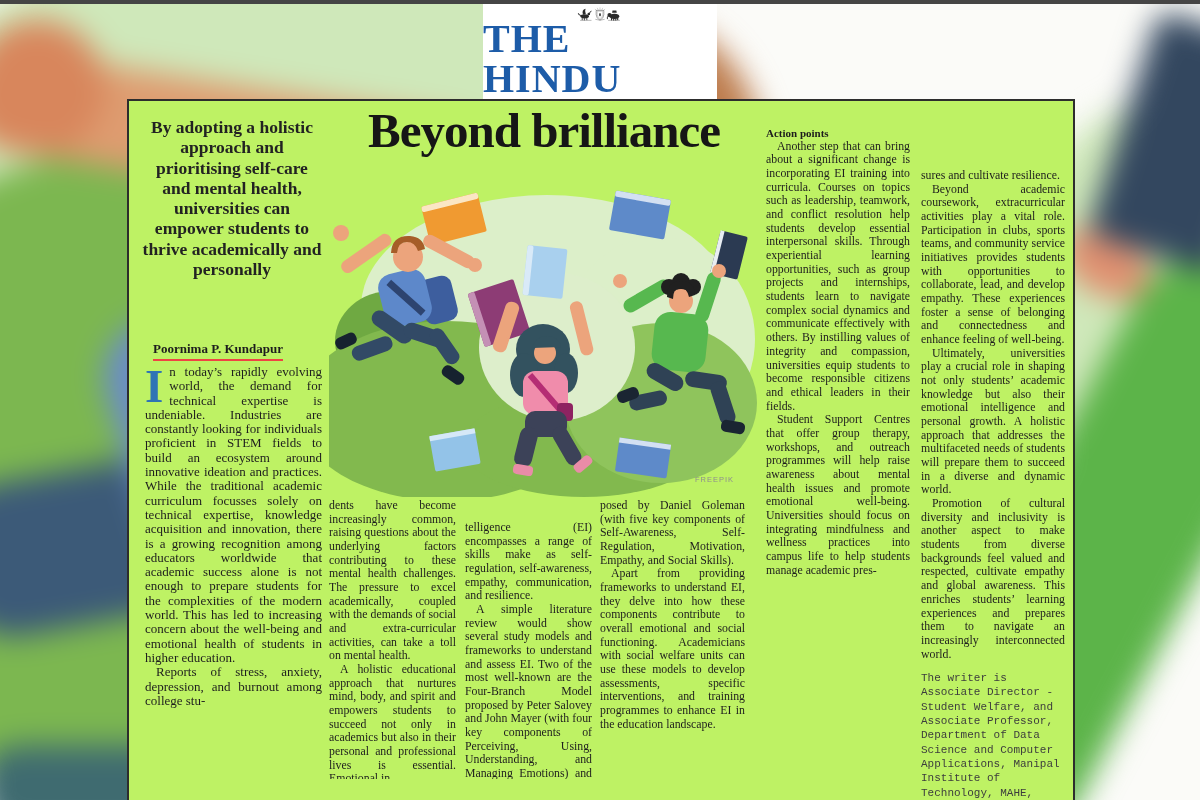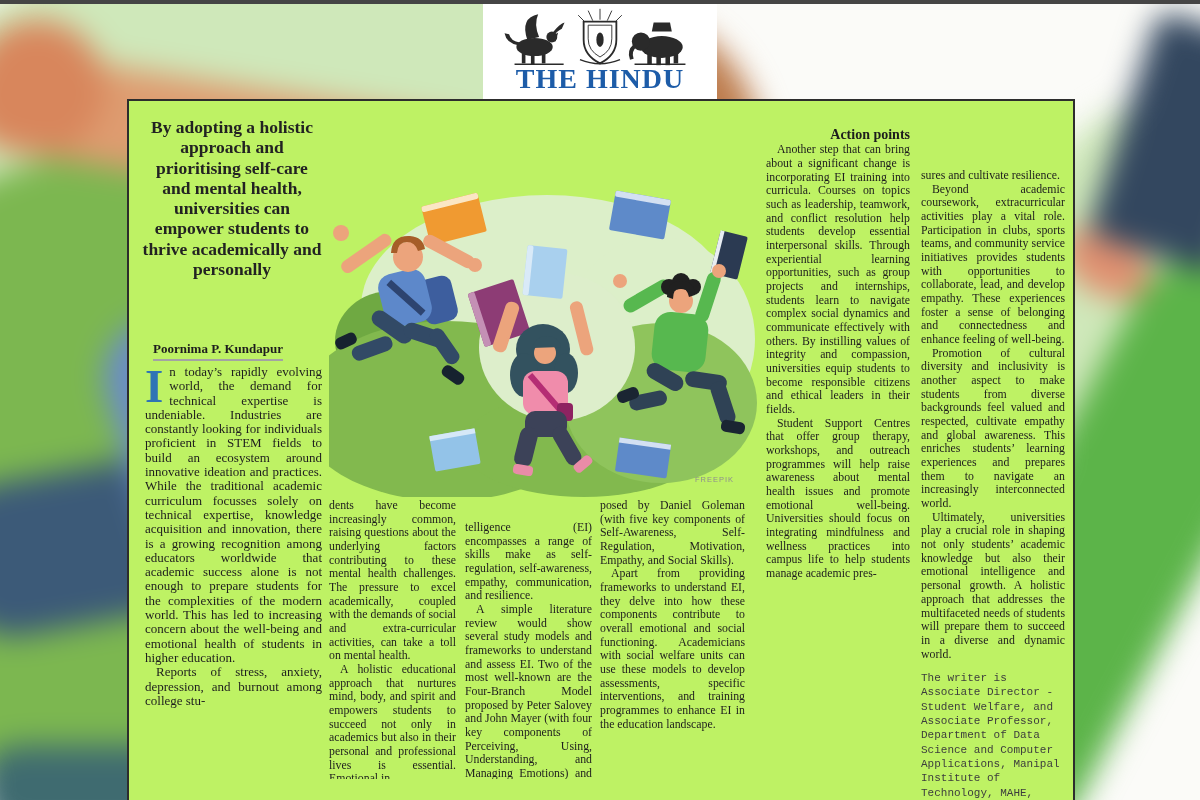--- a/index.html
+++ b/index.html
@@ -18,41 +18,41 @@
   .s-teal{left:-20px;top:745px;width:290px;height:90px;border-radius:40px;background:#3f6b70;}
   .s-lg-right{left:1000px;top:85px;width:430px;height:430px;border-radius:50%;background:#cfe8ba;}
   .s-garm{left:1015px;top:225px;width:185px;height:650px;border-radius:95px;background:#5cb449;transform:rotate(28deg);}
   .s-nbook{left:1120px;top:25px;width:135px;height:235px;border-radius:14px;background:#33475f;transform:rotate(18deg);}
   .s-salmon{left:1058px;top:232px;width:95px;height:62px;border-radius:50%;background:#e09070;transform:rotate(30deg);}
   .topbar{position:absolute;left:0;top:0;width:1200px;height:4px;background:#454545;z-index:30;}
   
   .masthead{position:absolute;left:483px;top:3px;width:234px;height:96px;background:#ffffff;z-index:20;
             display:flex;flex-direction:column;align-items:center;justify-content:flex-start;}
   .crest{margin-top:4px;}
-  .mast-title{font-family:"Liberation Serif",serif;font-weight:700;font-size:28px;color:#1d5ca8;
+  .mast-title{font-family:"Liberation Serif",serif;font-weight:700;font-size:40px;color:#1d5ca8;
               letter-spacing:1px;line-height:1;margin-top:-2px;}
   
   .clip{position:absolute;left:127px;top:99px;width:948px;height:727px;background:#bef264;
         border:2px solid #2d2d2d;box-sizing:border-box;z-index:10;color:#1d1d1d;}
   .standfirst{position:absolute;left:12px;top:16px;width:182px;text-align:center;
               font-weight:700;font-size:17.5px;line-height:1.16;color:#222;}
   .byline{position:absolute;left:24px;top:240px;font-weight:700;font-size:13px;
-          border-bottom:2px solid #a3a3a3;padding-bottom:2px;}
+          border-bottom:2px solid #ef4444;padding-bottom:2px;}
   .headline{position:absolute;left:203px;top:4px;width:424px;text-align:center;
             font-weight:700;font-size:49px;letter-spacing:-1px;color:#161616;line-height:1.05;}
   .bodycol{position:absolute;text-align:justify;overflow:hidden;font-size:11.8px;line-height:1.16;}
   .bodycol p{margin:0;}
   .bodycol p + p{text-indent:11px;}
   .c1{left:16px;top:264px;width:177px;height:410px;font-size:13px;line-height:1.1;}
   .c2{left:200px;top:398px;width:127px;height:280px;}
   .c3{left:336px;top:420px;width:127px;height:258px;}
   .c4{left:471px;top:398px;width:145px;height:280px;}
   .c5{left:637px;top:26px;width:144px;height:652px;}
   .c6{left:792px;top:22px;width:144px;height:656px;margin-top:46px;}
-  .ap-head{font-weight:700;font-size:14px;margin:0 0 2px 0;text-align:right;}
+  .ap-head{font-weight:700;font-size:11px;margin:0 0 2px 0;text-align:left;}
   .dropcap{float:left;color:#2f74b5;font-weight:700;font-size:47px;line-height:38px;
            padding:2px 6px 0 0;font-family:"Liberation Serif",serif;}
   .writernote{font-family:Liberation Mono, monospace;font-size:11px;line-height:1.3;
               color:#3d3d3d;margin-top:10px;text-align:left;}
   .illo{position:absolute;left:200px;top:88px;width:428px;height:308px;}
 </style>
 </head>
 <body>
 
 <div id="stage">
@@ -111,20 +111,21 @@
       <line x1="26" y1="63" x2="80" y2="63" stroke="#2a2a2a" stroke-width="1.5"></line>
       <line x1="158" y1="63" x2="214" y2="63" stroke="#2a2a2a" stroke-width="1.5"></line>
     </svg>
     <div class="mast-title">THE HINDU</div>
   </div>
 
   <div class="clip">
 
     <div class="standfirst">By adopting a holistic approach and prioritising self-care and mental health, universities can empower students to thrive academically and personally</div>
     <div class="byline">Poornima P. Kundapur</div>
+    <div class="headline">Beyond brilliance</div>
 
     <svg class="illo" viewBox="0 0 428 308">
       <ellipse cx="218" cy="118" rx="186" ry="112" fill="#dcefc9"></ellipse>
       <ellipse cx="330" cy="150" rx="96" ry="102" fill="#dcefc9"></ellipse>
       <ellipse cx="62" cy="152" rx="56" ry="50" fill="#6fa942"></ellipse>
       <ellipse cx="118" cy="222" rx="150" ry="90" fill="#82b94e"></ellipse>
       <ellipse cx="255" cy="256" rx="122" ry="52" fill="#82b94e"></ellipse>
       <ellipse cx="332" cy="214" rx="96" ry="80" fill="#8fc45c"></ellipse>
       <ellipse cx="228" cy="158" rx="78" ry="74" fill="#ddeecb"></ellipse>
 
@@ -238,19 +239,19 @@
 
     <div class="bodycol c5">
       <p class="ap-head">Action points</p>
       <p>Another step that can bring about a significant change is incorporating EI training into curricula. Courses on topics such as leadership, teamwork, and conflict resolution help students develop essential interpersonal skills. Through experiential learning opportunities, such as group projects and internships, students learn to navigate complex social dynamics and communicate effectively with others. By instilling values of integrity and compassion, universities equip students to become responsible citizens and ethical leaders in their fields.</p>
       <p>Student Support Centres that offer group therapy, workshops, and outreach programmes will help raise awareness about mental health issues and promote emotional well-being. Universities should focus on integrating mindfulness and wellness practices into campus life to help students manage academic pres-</p>
     </div>
 
     <div class="bodycol c6">
       <p>sures and cultivate resilience.</p>
       <p>Beyond academic coursework, extracurricular activities play a vital role. Participation in clubs, sports teams, and community service initiatives provides students with opportunities to collaborate, lead, and develop empathy. These experiences foster a sense of belonging and connectedness and enhance feeling of well-being.</p>
+      <p>Ultimately, universities play a crucial role in shaping not only students’ academic knowledge but also their emotional intelligence and personal growth. A holistic approach that addresses the multifaceted needs of students will prepare them to succeed in a diverse and dynamic world.</p>
       <p>Promotion of cultural diversity and inclusivity is another aspect to make students from diverse backgrounds feel valued and respected, cultivate empathy and global awareness. This enriches students’ learning experiences and prepares them to navigate an increasingly interconnected world.</p>
-      <p>Ultimately, universities play a crucial role in shaping not only students’ academic knowledge but also their emotional intelligence and personal growth. A holistic approach that addresses the multifaceted needs of students will prepare them to succeed in a diverse and dynamic world.</p>
       <div class="writernote">The writer is Associate Director - Student Welfare, and Associate Professor, Department of Data Science and Computer Applications, Manipal Institute of Technology, MAHE, Manipal.</div>
     </div>
 
   </div>
 </div>
 
 </body></html>

